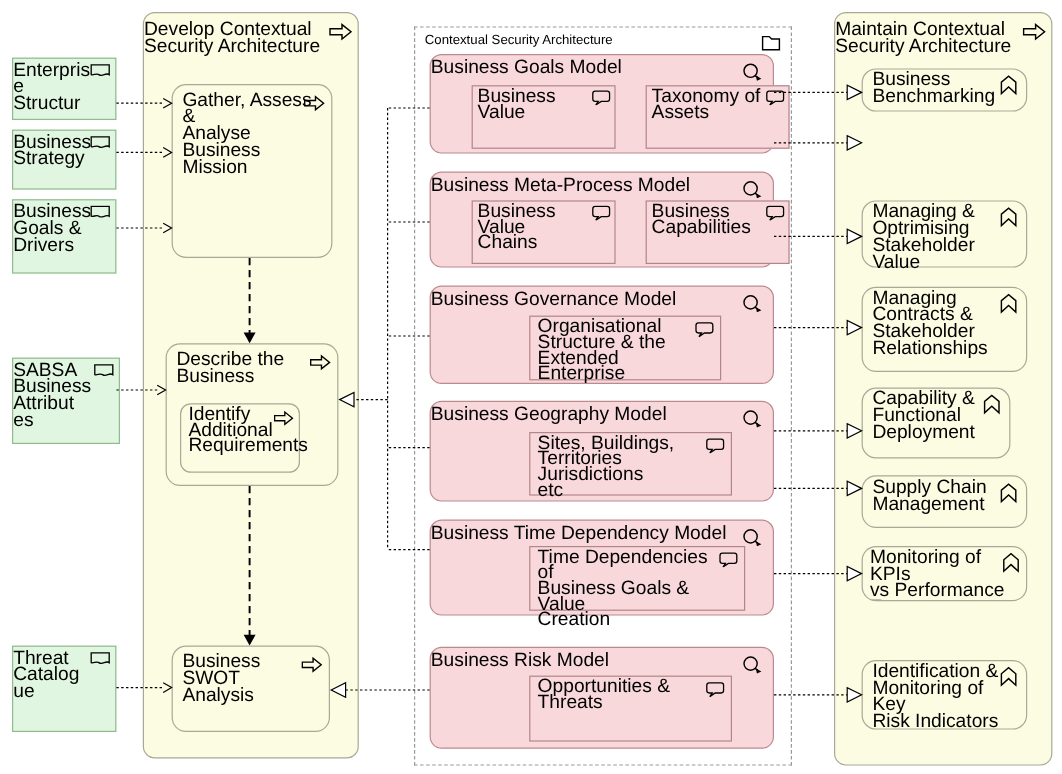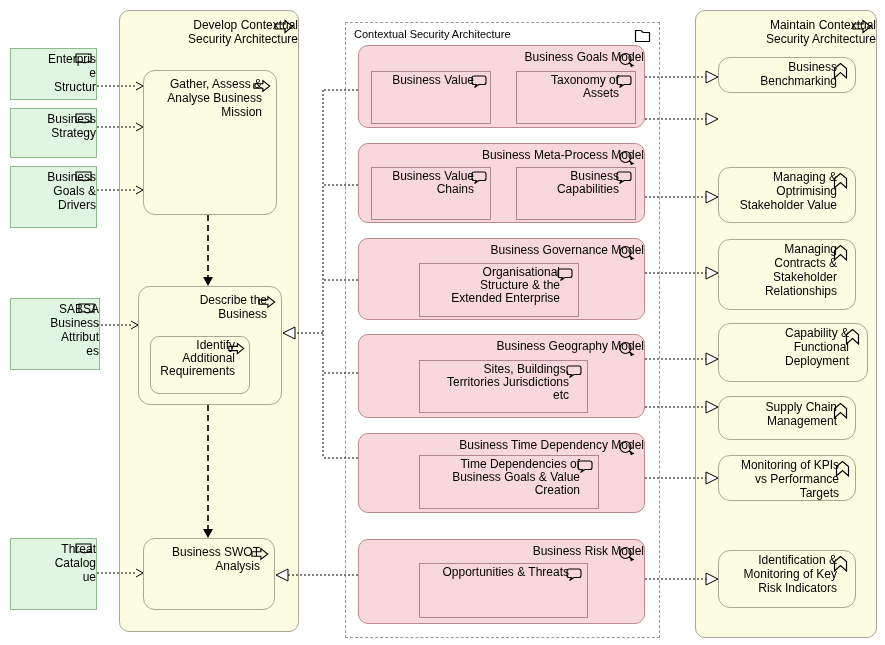--- a/index.html
+++ b/index.html
@@ -7,26 +7,26 @@
     --node-green:#E0F6E0; --node-green-border:#8FBB8F;
     --node-pink:#F8D8DB; --node-pink-border:#BB8A8E; --pink-item-border:#B2858A;
     --container-dashed-border:#999999; --connector:#000000; --canvas:#FFFFFF;
   }
   html,body{margin:0;padding:0;background:#fff;}
   #canvas{
     position:relative;width:885px;height:645px;background:var(--canvas);
     font-family:"Liberation Sans",sans-serif;color:#000;overflow:hidden;
   }
   .abs{position:absolute;box-sizing:border-box;}
-  .lbl{white-space:pre-line;text-align:right;font-size:12px;line-height:14px;padding-top:3px;}
+  .lbl{white-space:pre-line;text-align:left;font-size:16px;line-height:14px;padding-top:3px;}
   .greenbox{background:var(--node-green);border:1px solid var(--node-green-border);}
   .container-y{background:var(--node-yellow);border:1px solid var(--node-yellow-border);border-radius:10px;}
   .procbox{background:var(--node-yellow);border:1px solid var(--node-yellow-border);border-radius:12px;}
   .pinkbox{background:var(--node-pink);border:1px solid var(--node-pink-border);border-radius:10px;}
-  .pinkitem{background:var(--node-pink);border:1px solid var(--pink-item-border);}
+  .pinkitem{background:var(--node-pink);border:1px solid var(--pink-item-border);margin-left:22px;}
   .dashedbox{background:#fff;border:1px dashed var(--container-dashed-border);}
   .dashed-title{position:absolute;left:8px;top:5px;font-size:11px;}
   .icon{position:absolute;line-height:0;}
   .icon-tr{right:5px;top:5px;}
   svg{display:block;}
   #overlay{position:absolute;left:0;top:0;pointer-events:none;}
 </style>
 </head>
 <body>
 
@@ -315,21 +315,21 @@
     <div class="lbl" style="padding:2px 18px 0 8px;line-height:14px">Managing
 Contracts &amp;
 Stakeholder
 Relationships</div>
     <span class="icon" style="top:4px;right:6px">
       <svg width="17" height="18" viewBox="0 0 17 18">
           <path d="M2.5,16 V6.5 L8.5,1.5 L14.5,6.5 V16 L8.5,10.5 Z" fill="none" stroke="#000" stroke-width="1.2"></path>
         </svg>
     </span>
   </div>
-  <div class="abs procbox" style="left:718px;top:323px;width:150px;height:59px">
+  <div class="abs procbox" style="left:718px;top:323px;width:124px;height:59px">
     <div class="lbl" style="padding:2px 18px 0 8px;line-height:14px">Capability &amp;
 Functional
 Deployment</div>
     <span class="icon" style="top:4px;right:6px">
       <svg width="17" height="18" viewBox="0 0 17 18">
           <path d="M2.5,16 V6.5 L8.5,1.5 L14.5,6.5 V16 L8.5,10.5 Z" fill="none" stroke="#000" stroke-width="1.2"></path>
         </svg>
     </span>
   </div>
   <div class="abs procbox" style="left:718px;top:396px;width:138px;height:44px">

